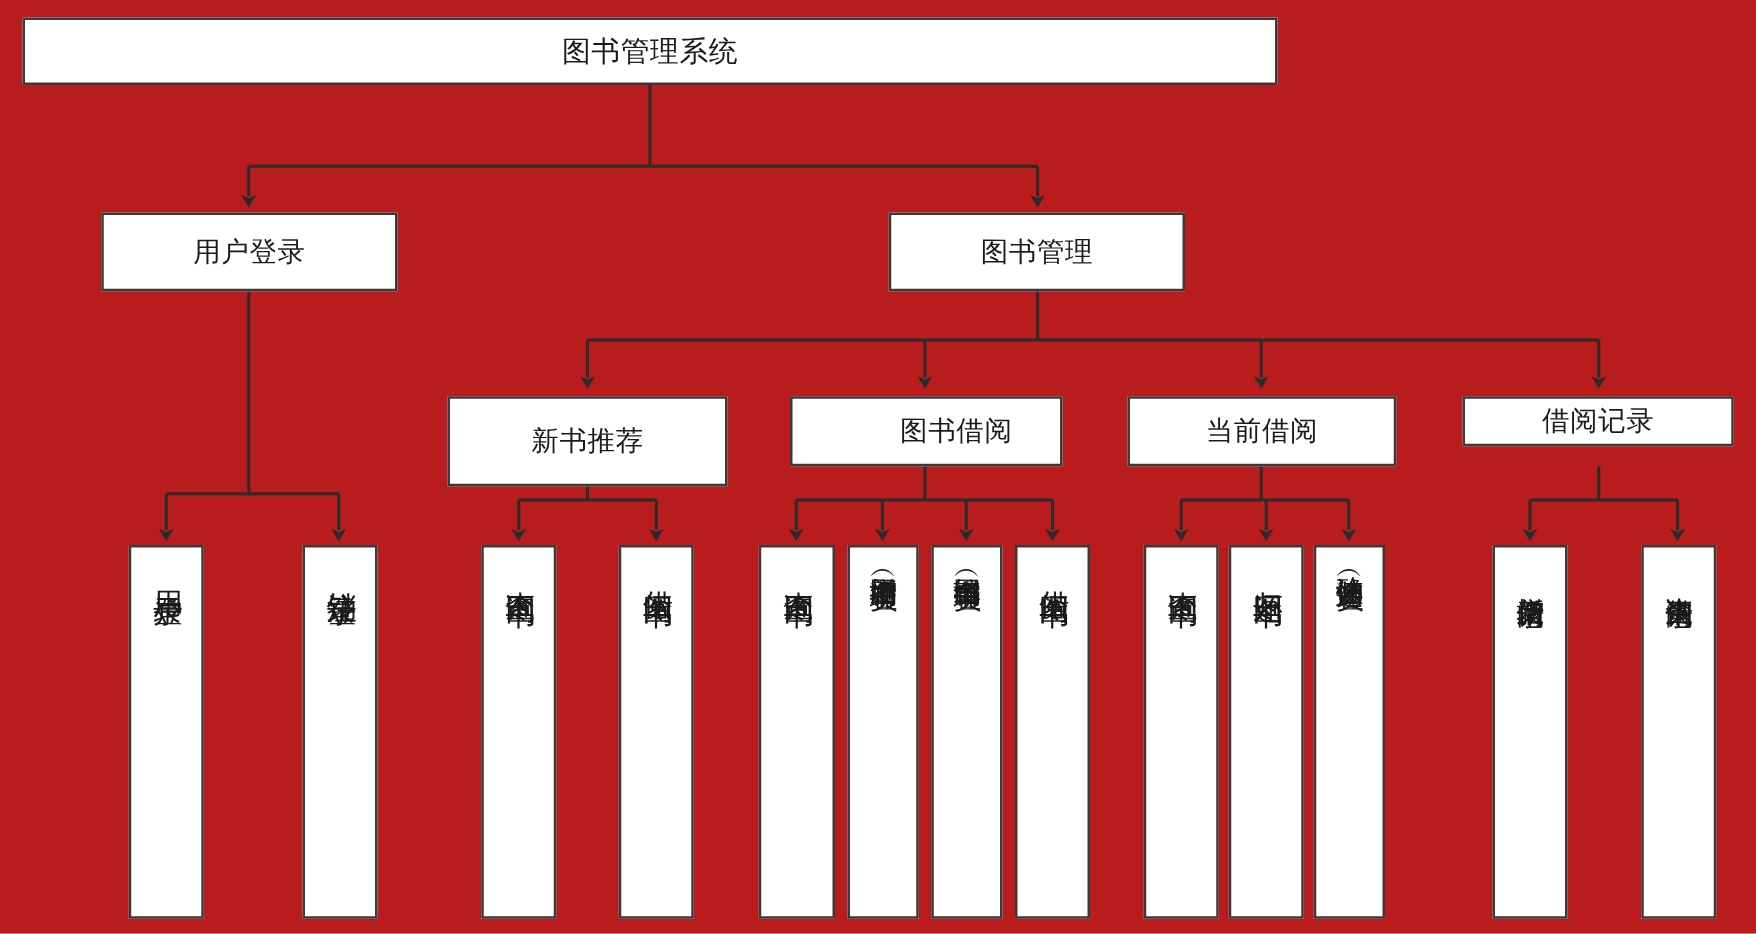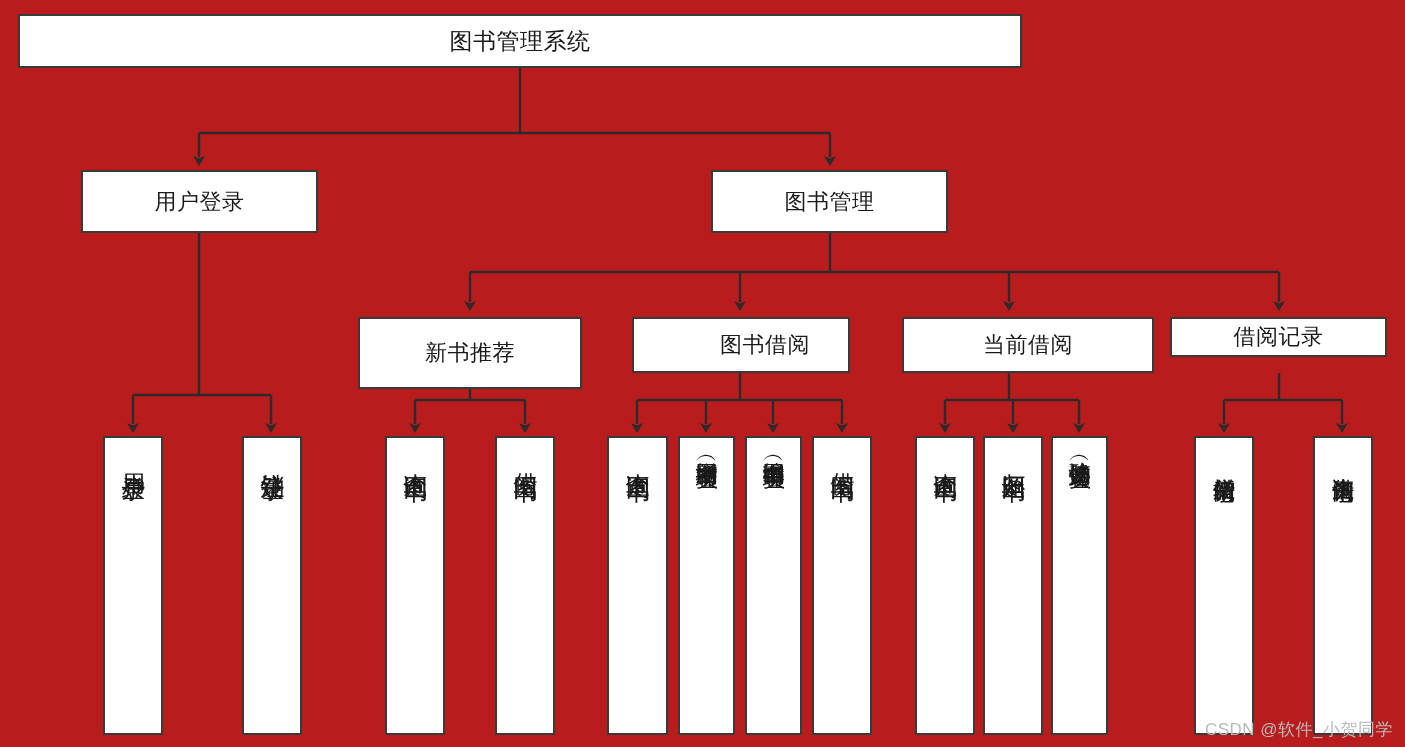--- a/index.html
+++ b/index.html
@@ -138,21 +138,21 @@
   <div class="node horiz" style="left:711px; top:170px; width:237px; height:63px;">
     <span class="lbl">图书管理</span>
   </div>
 
   <div class="node horiz" style="left:358px; top:317px; width:224px; height:72px;">
     <span class="lbl">新书推荐</span>
   </div>
   <div class="node horiz" style="left:632px; top:317px; width:218px; height:56px;padding-left:48px;">
     <span class="lbl">图书借阅</span>
   </div>
-  <div class="node horiz" style="left:902px; top:317px; width:252px; height:56px;">
+  <div class="node horiz" style="left:902px; top:317px; width:215px; height:56px;">
     <span class="lbl">当前借阅</span>
   </div>
   <div class="node horiz" style="left:1170px; top:317px; width:217px; height:40px;">
     <span class="lbl">借阅记录</span>
   </div>
 
   <div class="node vert" style="left:103px; top:436px; width:60px; height:299px;">
     <span class="lbl">用户登录</span>
   </div>
   <div class="node vert" style="left:242px; top:436px; width:60px; height:299px;">
@@ -189,14 +189,13 @@
     <span class="lbl">确认归还（管理员）</span>
   </div>
 
   <div class="node vert small" style="left:1194px; top:436px; width:60px; height:299px; padding-top:22px;">
     <span class="lbl">新增借阅记录</span>
   </div>
   <div class="node vert small" style="left:1313px; top:436px; width:60px; height:299px; padding-top:22px;">
     <span class="lbl">查询借阅记录</span>
   </div>
 
-  <div class="watermark">CSDN @软件_小贺同学</div>
 </div>
 
 </body></html>

